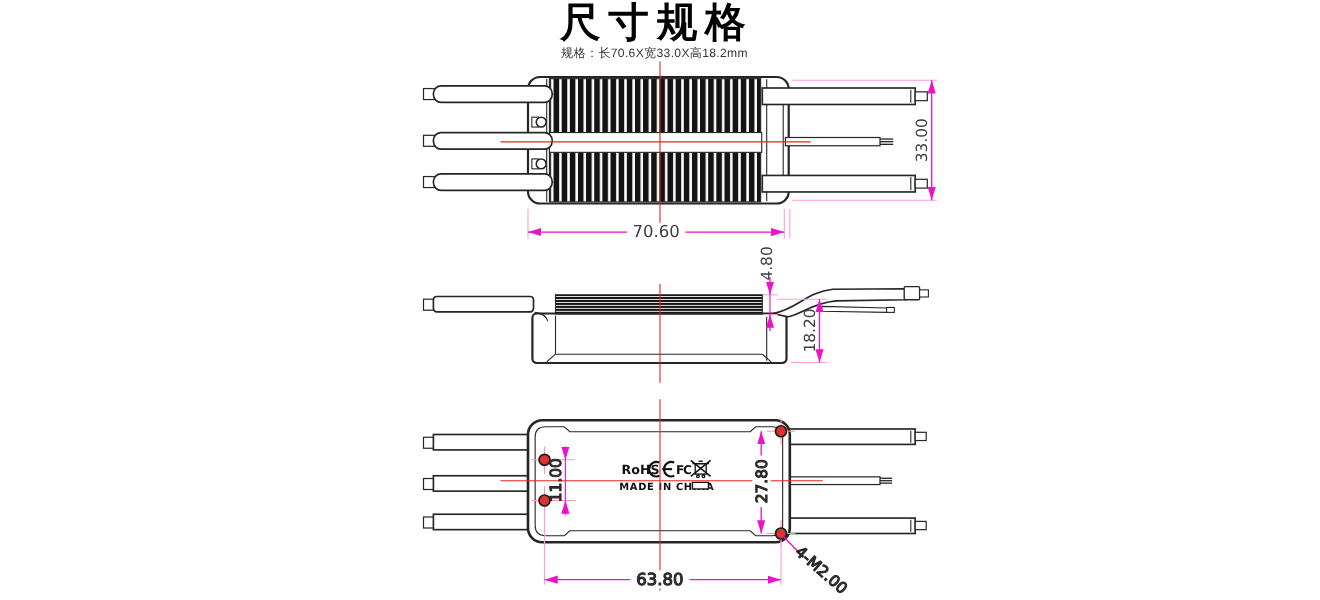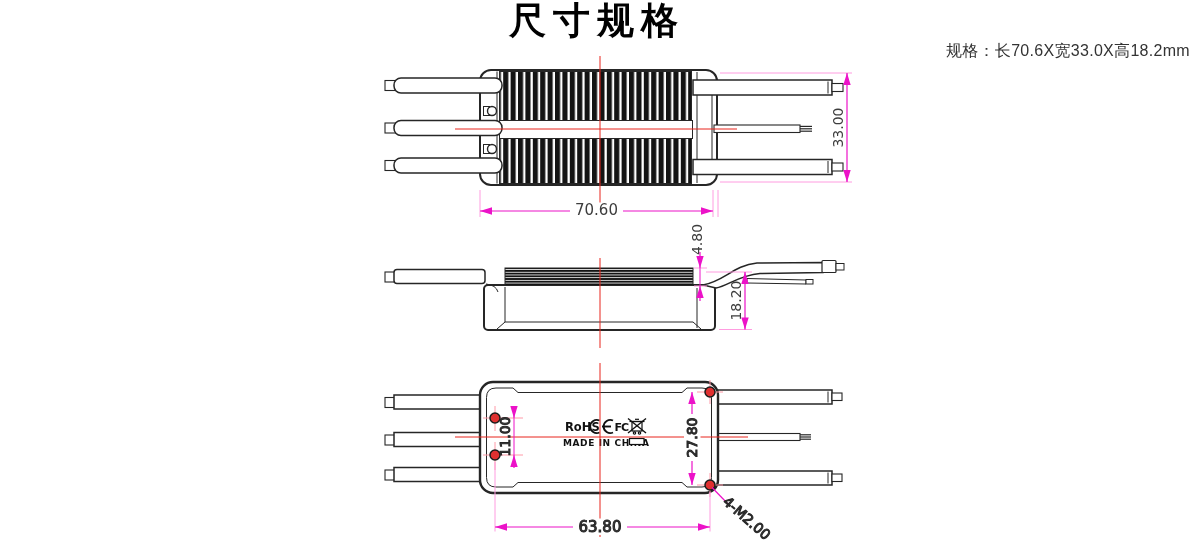--- a/index.html
+++ b/index.html
@@ -1,22 +1,22 @@
 <!DOCTYPE html>
 <html><head>
 <meta charset="utf-8">
 <style>
   html,body{margin:0;padding:0;background:#fff;}
   .page{position:relative;width:1200px;height:545px;background:#fff;overflow:hidden;
         font-family:"Liberation Sans",sans-serif;padding-left:24px;}
   .title{position:absolute;left:0;top:0;width:1194px;text-align:center;
          font-size:37px;font-weight:900;color:#000;letter-spacing:7px;line-height:42px;
          font-family:"Liberation Sans",sans-serif;}
-  .subtitle{position:absolute;left:0;top:41px;width:1190px;text-align:right;
-            font-size:16px;font-weight:500;color:#333;letter-spacing:0.3px;}
+  .subtitle{position:absolute;left:0;top:41px;width:1190px;text-align:center;
+            font-size:11px;font-weight:500;color:#333;letter-spacing:0.3px;}
   svg{position:absolute;left:0;top:0;}
   svg text{font-family:"DejaVu Sans","Liberation Sans",sans-serif;fill:#3d3d3d;}
   text.dim{font-size:14px;}
   text.dimbig{font-size:15px;}
   text.mark{fill:#111;font-weight:bold;}
 </style>
 </head>
 <body>
 
 <div class="page">

